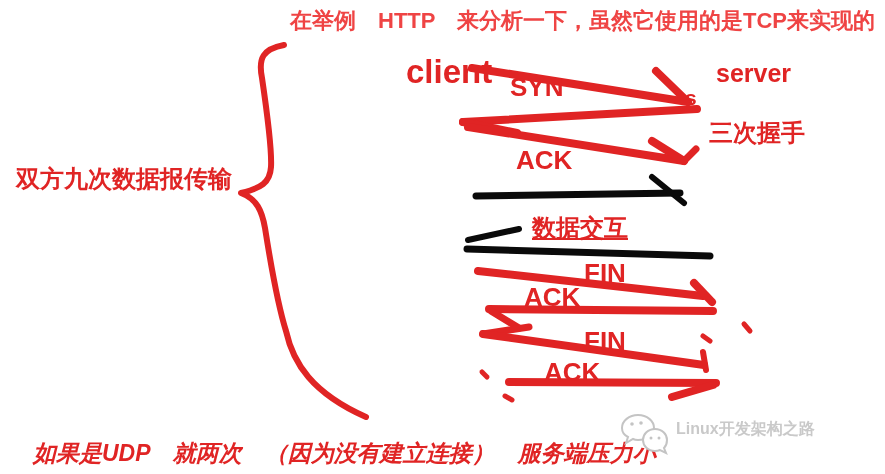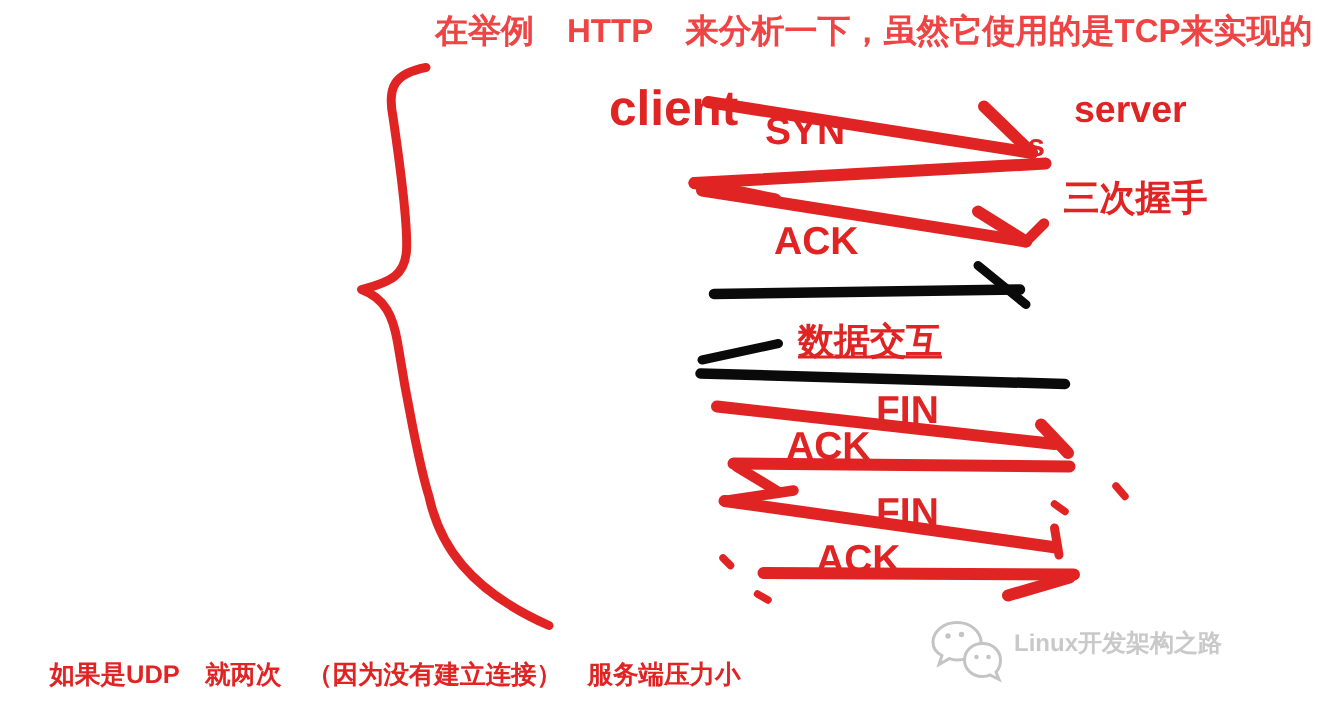--- a/index.html
+++ b/index.html
@@ -92,22 +92,23 @@
   <div class="label red" style="left:709px;top:122px;font-size:24px;font-family:Liberation Mono, monospace;">三次握手</div>
   <div class="label red" style="left:516px;top:146px;font-size:26px;">ACK</div>
 
   <div class="label red" style="left:532px;top:215px;font-size:24px;text-decoration:underline;">数据交互</div>
 
   <div class="label red" style="left:584px;top:259px;font-size:26px;">FIN</div>
   <div class="label red" style="left:524px;top:283px;font-size:26px;">ACK</div>
   <div class="label red" style="left:584px;top:327px;font-size:26px;">FIN</div>
   <div class="label red" style="left:544px;top:358px;font-size:26px;">ACK</div>
 
+  <div class="label red" style="left:16px;top:166px;font-size:24px;">双方九次数据报传输</div>
 
-  <div class="label red" style="left:33px;top:441px;font-size:17px;">如果是UDP　就两次　（因为没有建立连接）　服务端压力小</div>
+  <div class="label red" style="left:33px;top:441px;font-size:23px;font-style:italic;">如果是UDP　就两次　（因为没有建立连接）　服务端压力小</div>
 
   <svg class="overlay" style="left:618px;top:412px;" width="56" height="46" viewBox="0 0 56 46">
     <g stroke="#c4c4c4" stroke-width="2" fill="#ffffff">
       <path d="M20,3 C11,3 4,9 4,16 C4,20 6,23 10,25 L8,31 L15,27 C17,28 18,28 20,28 C29,28 36,22 36,16 C36,9 29,3 20,3 Z"></path>
       <path d="M37,17 C30,17 25,22 25,28 C25,34 30,39 37,39 C39,39 40,39 42,38 L48,41 L46,36 C48,34 49,31 49,28 C49,22 44,17 37,17 Z"></path>
     </g>
     <g fill="#c4c4c4">
       <circle cx="14" cy="12" r="1.8"></circle>
       <circle cx="23" cy="11" r="1.8"></circle>
       <circle cx="33" cy="26" r="1.5"></circle>

